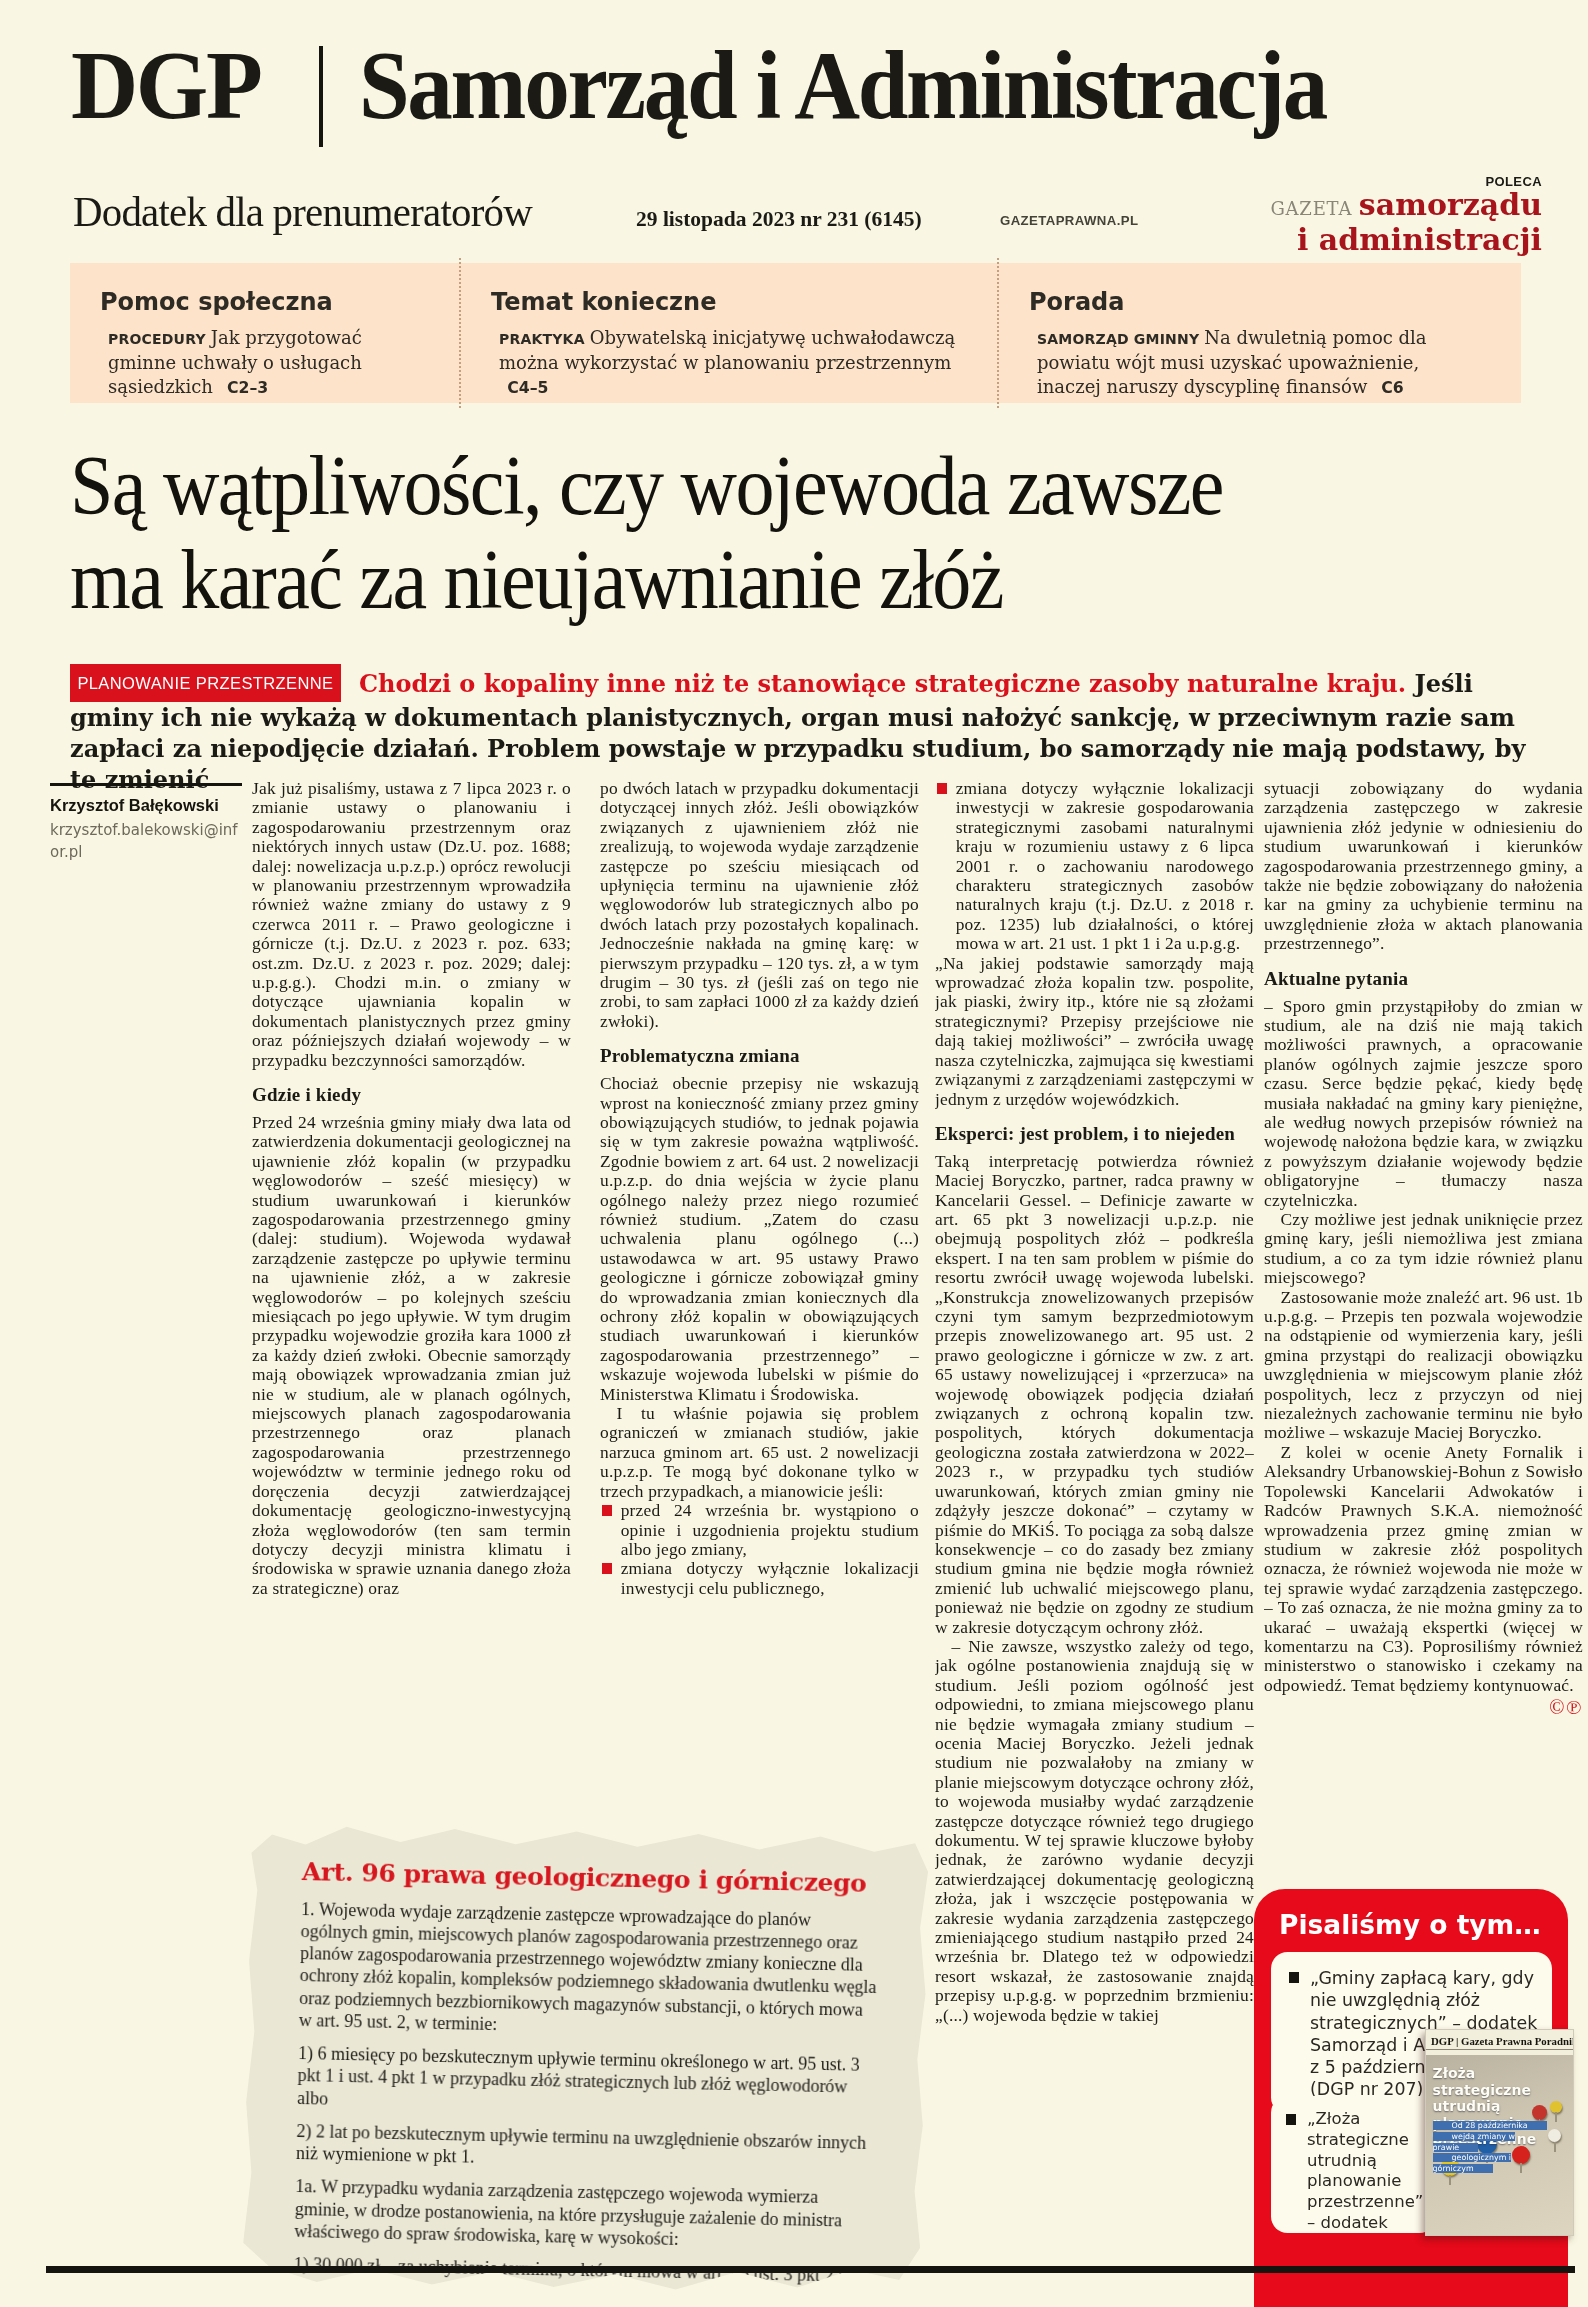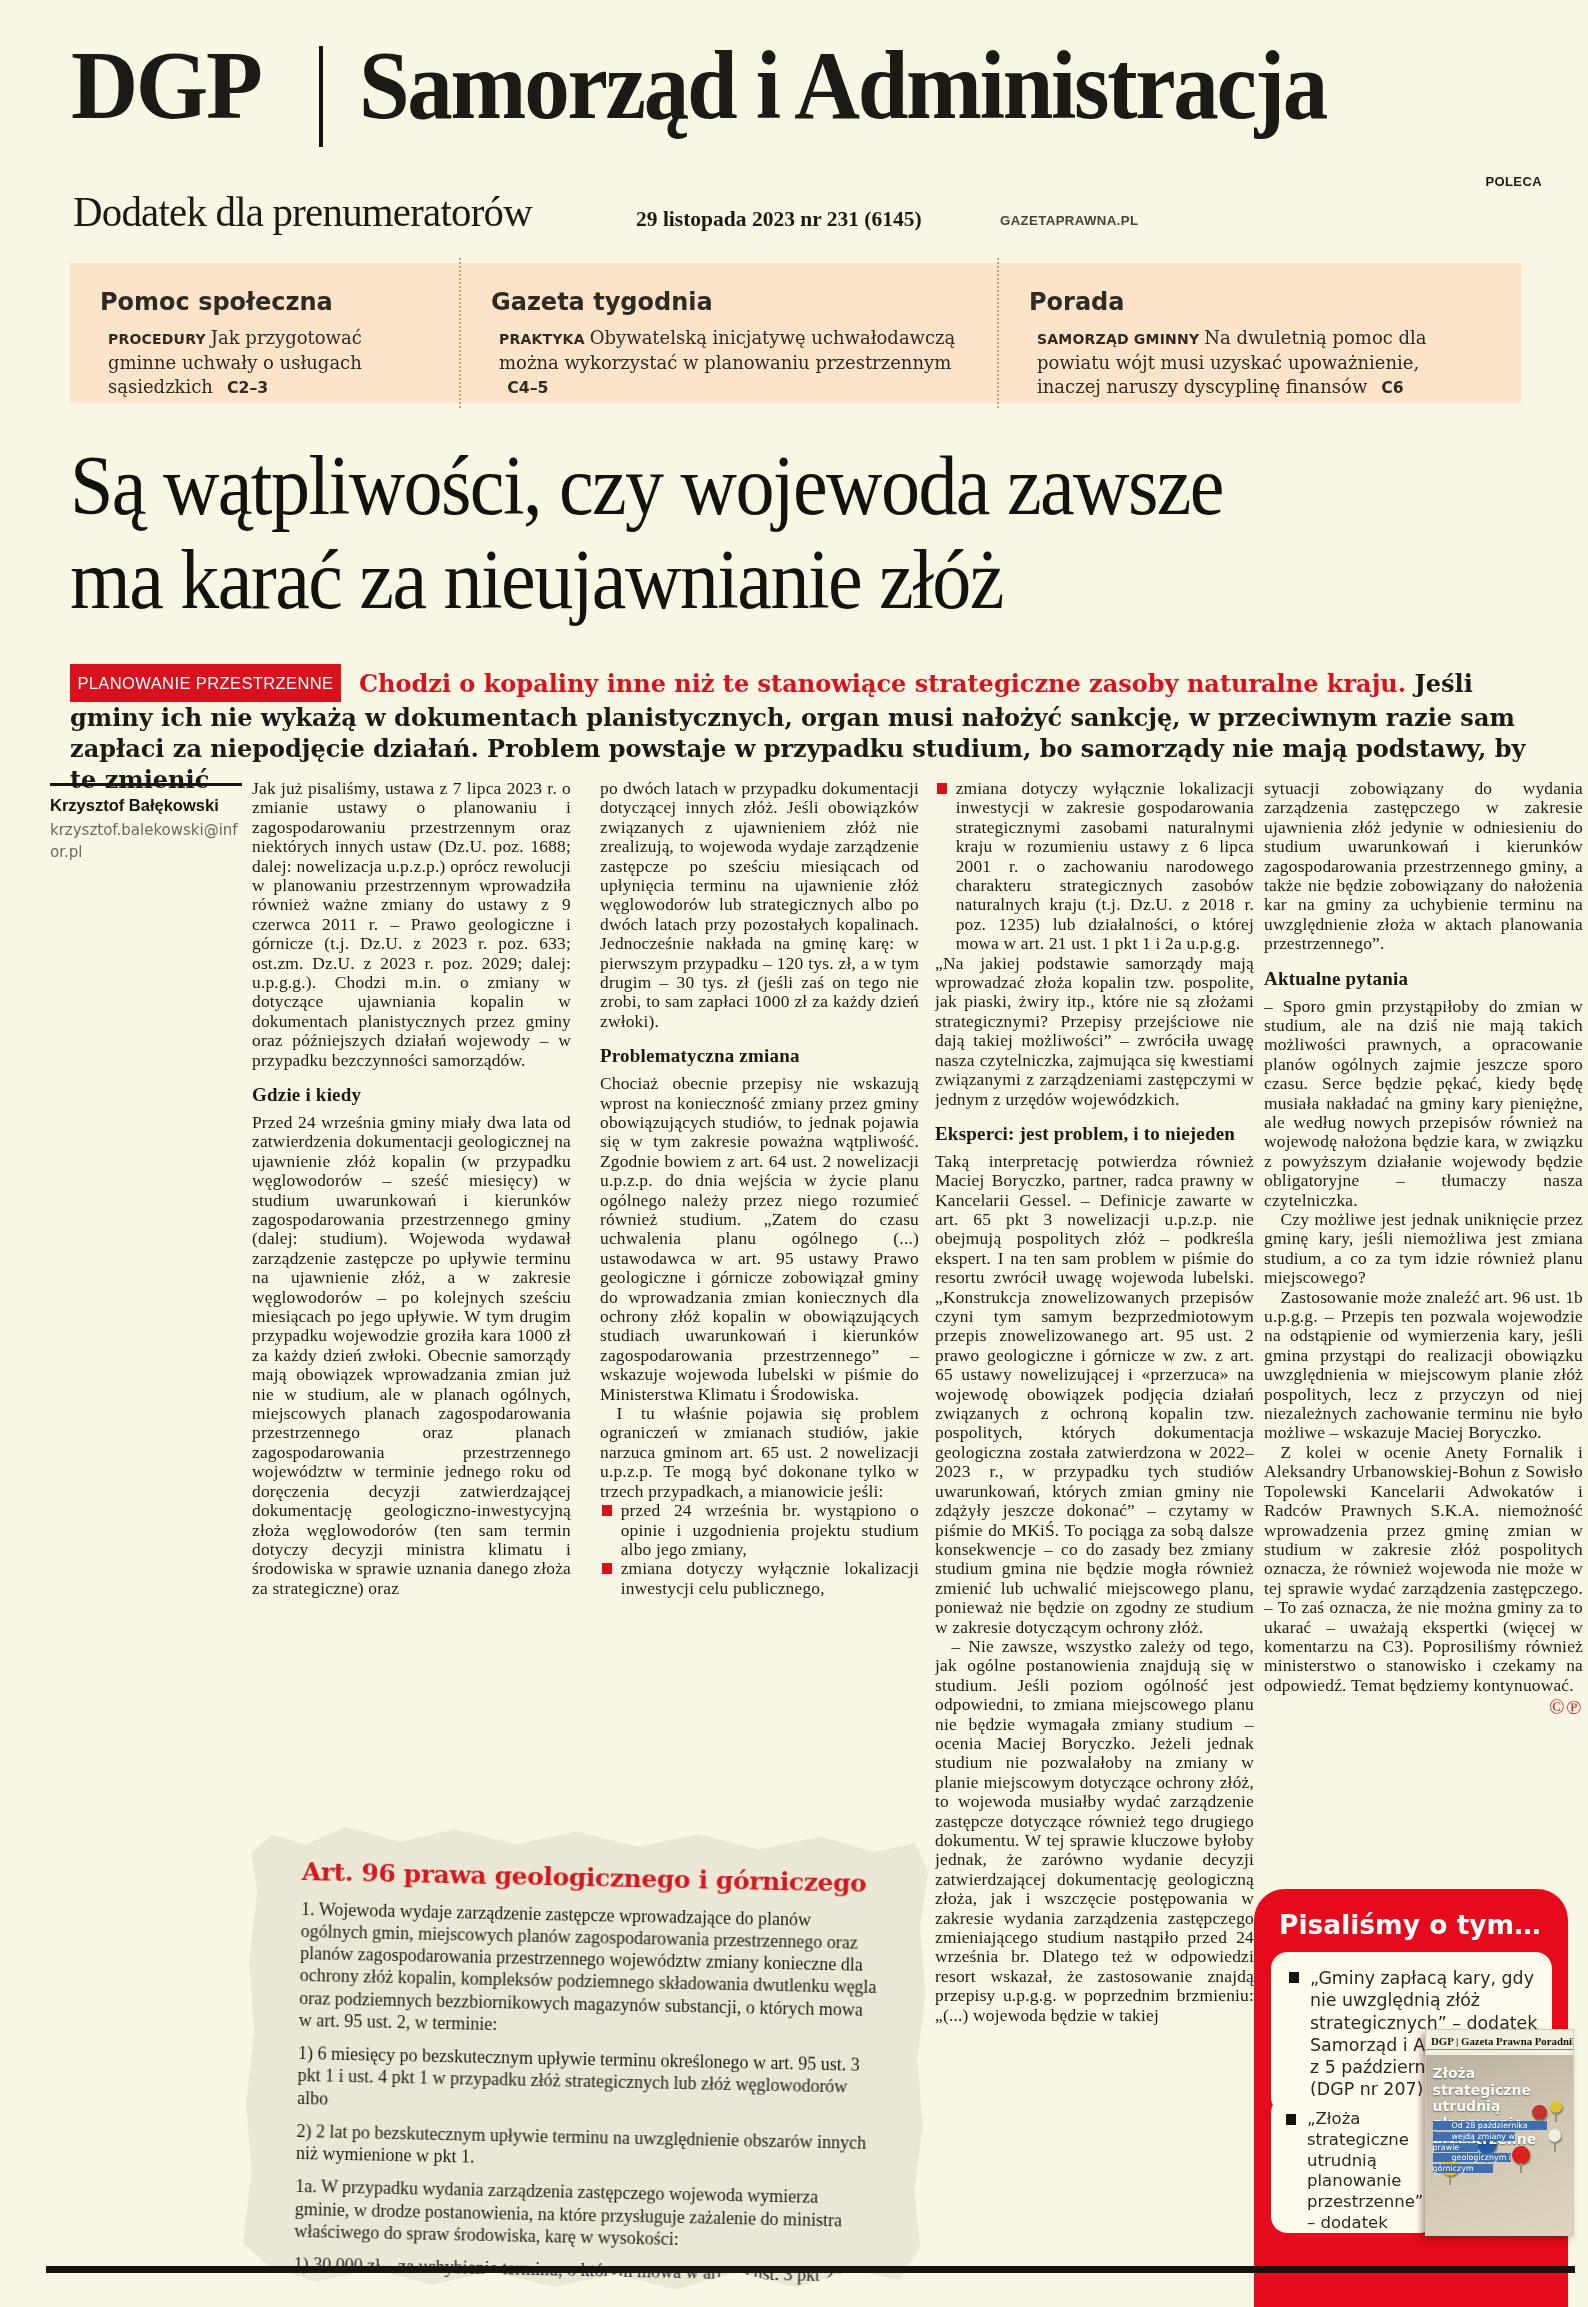--- a/index.html
+++ b/index.html
@@ -103,31 +103,35 @@
 </style>
 </head>
 <body>
 
 <div class="page">
 
   <div class="dgp-logo">DGP</div>
   <div class="mast-divider"></div>
   <div class="mast-title">Samorząd i Administracja</div>
   <div class="poleca">POLECA</div>
+  <div class="brand">
+    <div><span class="gazeta">GAZETA</span><span>samorządu</span></div>
+    <div>i administracji</div>
+  </div>
   <div class="subtitle">Dodatek dla prenumeratorów</div>
   <div class="dateline">29 listopada 2023 nr 231 (6145)</div>
   <div class="site">GAZETAPRAWNA.PL</div>
 
   <div class="teaser-bar" id="teaser-bar">
       <div class="teaser t0">
         <h3>Pomoc społeczna</h3>
         <p><span class="kicker">PROCEDURY </span>Jak przygotować gminne uchwały o usługach sąsiedzkich <span class="pref">C2–3</span></p>
       </div>
       <div class="teaser t1">
-        <h3>Gazeta tygodnia</h3>
+        <h3>Temat konieczne</h3>
         <p><span class="kicker">PRAKTYKA </span>Obywatelską inicjatywę uchwałodawczą można wykorzystać w planowaniu przestrzennym <span class="pref">C4–5</span></p>
       </div>
       <div class="teaser t2">
         <h3>Porada</h3>
         <p><span class="kicker">SAMORZĄD GMINNY </span>Na dwuletnią pomoc dla powiatu wójt musi uzyskać upoważnienie, inaczej naruszy dyscyplinę finansów <span class="pref">C6</span></p>
       </div>
     </div>
 
   <div class="headline">
     <div>Są wątpliwości, czy wojewoda zawsze</div>

